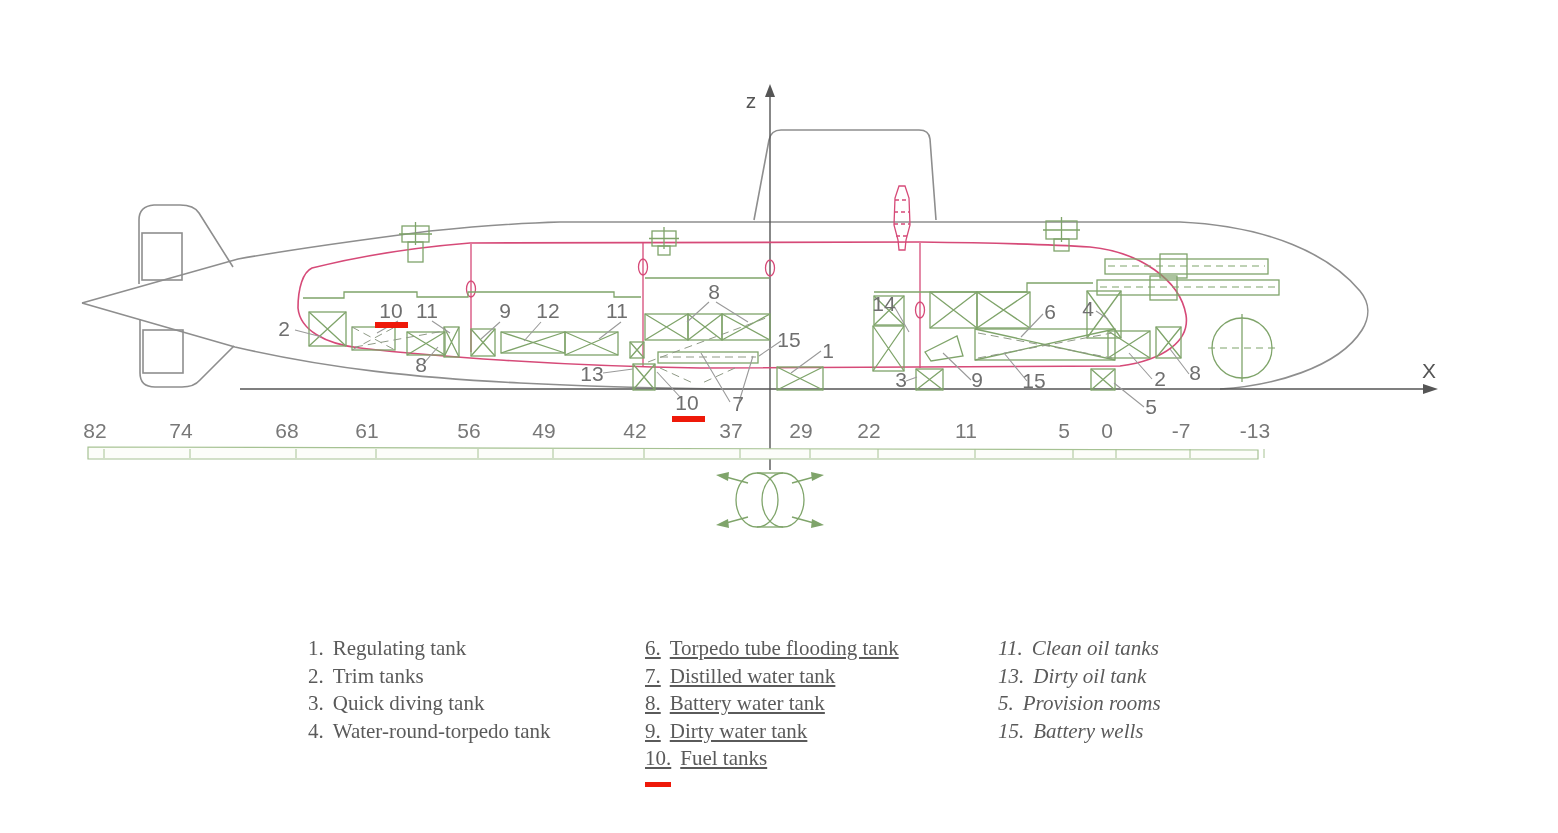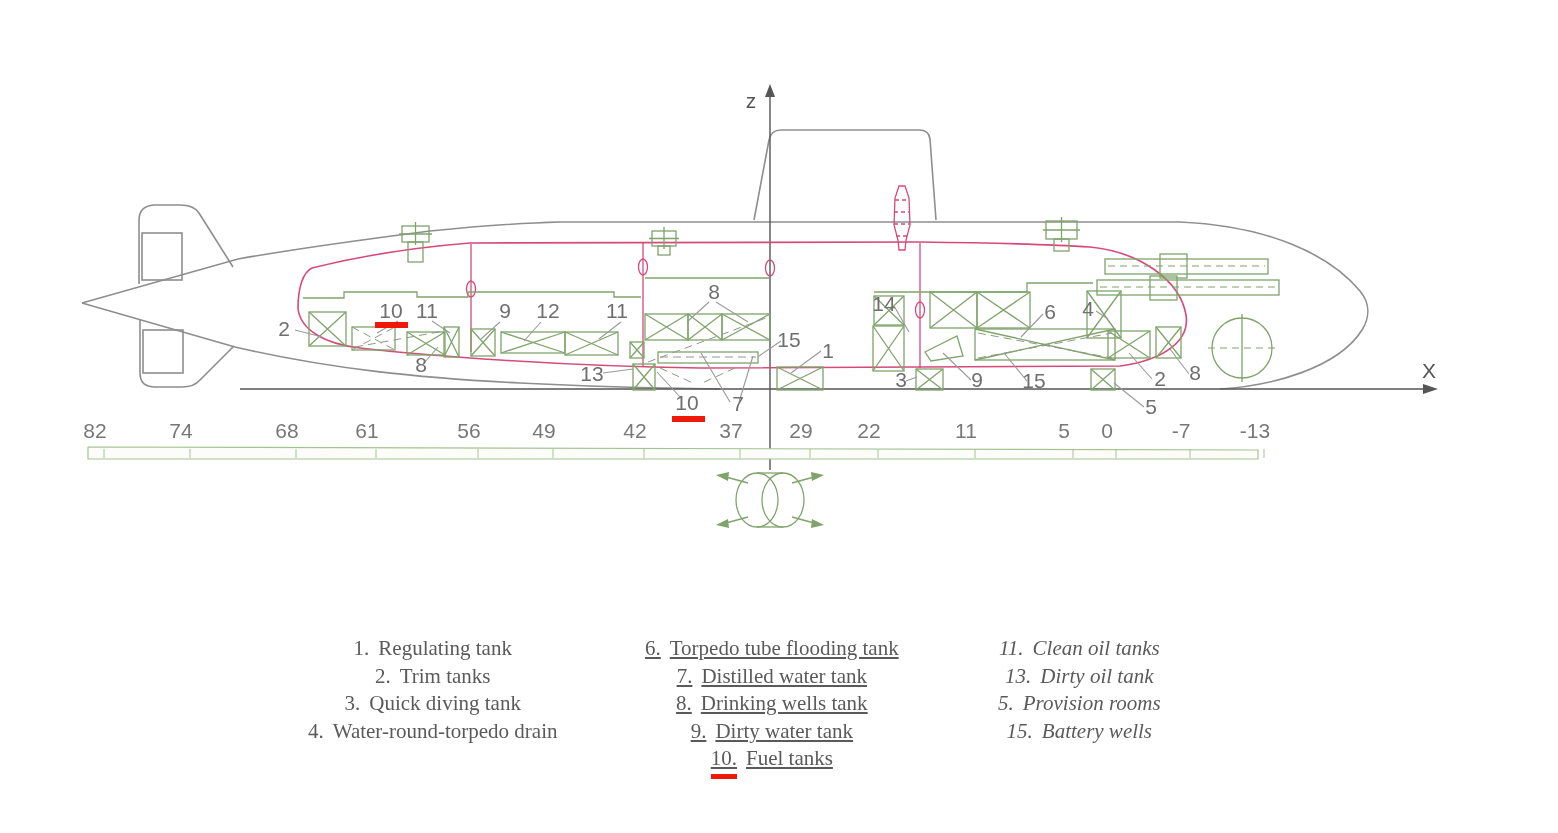--- a/index.html
+++ b/index.html
@@ -29,23 +29,23 @@
   .grn{stroke:var(--green);stroke-width:1.3;fill:none;}
   .grndash{stroke:var(--green);stroke-width:1.1;fill:none;stroke-dasharray:7 5;}
   .graydash{stroke:#8f9a86;stroke-width:1;fill:none;stroke-dasharray:8 5;}
   .leader{stroke:var(--leader);stroke-width:1.1;fill:none;}
   .ruler{fill:#fcfdf9;stroke:var(--green-light);stroke-width:1.2;}
   .tick{stroke:var(--green-light);stroke-width:1;}
   .hl-rect{fill:var(--red);}
   
   #legend{position:absolute;top:635px;left:0;width:1558px;height:160px;
           font-family:"Liberation Serif","DejaVu Serif",serif;color:var(--legend);}
-  .leg-col{position:absolute;top:0;text-align:center;}
+  .leg-col{position:absolute;top:0;}
   .leg-item{font-size:21px;line-height:27.5px;white-space:nowrap;}
-  .leg-num.hl{border-bottom:5px solid var(--red);padding-bottom:4px;}
+  .leg-num.hl{border-bottom:5px solid var(--red);padding-bottom:12px;}
   .leg-txt{margin-left:9px;}
 </style>
 </head>
 <body>
 
 <div id="stage">
 <svg id="diagram" width="1558" height="620" viewBox="0 0 1558 620">
 
   <g>
 
@@ -323,26 +323,26 @@
         <text x="1151" y="414" text-anchor="middle" class="numlabel">5</text>
       </g>
 </svg>
 </div>
 
 <div id="legend">
     <div class="leg-col" style="left: 308px;">
       <div class="leg-item"><span class="leg-num">1.</span><span class="leg-txt">Regulating tank</span></div>
       <div class="leg-item"><span class="leg-num">2.</span><span class="leg-txt">Trim tanks</span></div>
       <div class="leg-item"><span class="leg-num">3.</span><span class="leg-txt">Quick diving tank</span></div>
-      <div class="leg-item"><span class="leg-num">4.</span><span class="leg-txt">Water-round-torpedo drain</span></div>
+      <div class="leg-item"><span class="leg-num">4.</span><span class="leg-txt">Water-round-torpedo tank</span></div>
     </div>
     <div class="leg-col" style="left: 645px; text-decoration: underline;">
       <div class="leg-item"><span class="leg-num">6.</span><span class="leg-txt">Torpedo tube flooding tank</span></div>
       <div class="leg-item"><span class="leg-num">7.</span><span class="leg-txt">Distilled water tank</span></div>
-      <div class="leg-item"><span class="leg-num">8.</span><span class="leg-txt">Drinking wells tank</span></div>
+      <div class="leg-item"><span class="leg-num">8.</span><span class="leg-txt">Battery water tank</span></div>
       <div class="leg-item"><span class="leg-num">9.</span><span class="leg-txt">Dirty water tank</span></div>
       <div class="leg-item"><span class="leg-num hl">10.</span><span class="leg-txt">Fuel tanks</span></div>
     </div>
     <div class="leg-col" style="left: 998px; font-style: italic;">
       <div class="leg-item"><span class="leg-num">11.</span><span class="leg-txt">Clean oil tanks</span></div>
       <div class="leg-item"><span class="leg-num">13.</span><span class="leg-txt">Dirty oil tank</span></div>
       <div class="leg-item"><span class="leg-num">5.</span><span class="leg-txt">Provision rooms</span></div>
       <div class="leg-item"><span class="leg-num">15.</span><span class="leg-txt">Battery wells</span></div>
     </div>
   </div>

